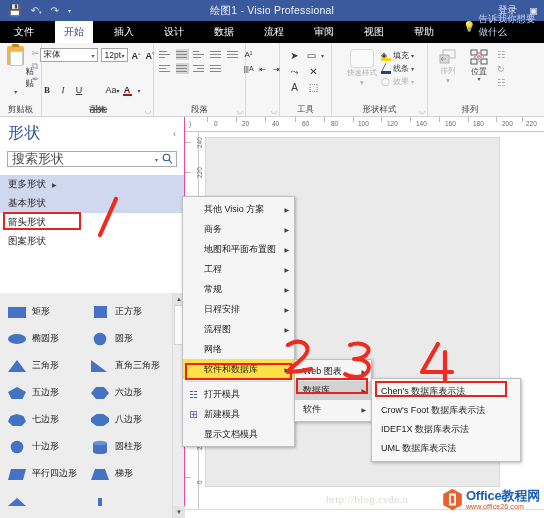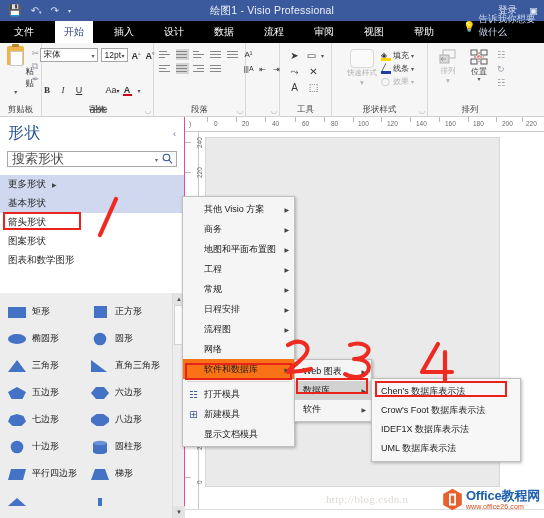--- a/index.html
+++ b/index.html
@@ -223,21 +223,21 @@
     background: #f5f5f5; border: 1px solid #c0c0c0;
     box-shadow: 1px 1px 3px rgba(0,0,0,.28);
     padding: 2px 0 2px 0;
   }
   .ctx-item {
     height: 20px; display: flex; align-items: center;
     padding-left: 21px; padding-right: 6px;
     font-size: 9px; color: #1b1b1b; position: relative;
   }
   .ctx-item .carr { position: absolute; right: 5px; font-size: 6px; color: #444; }
-  .ctx-item.sel { background: #f97316; }
+  .ctx-item.sel { background: #fde047; }
   .ctx-item .cico {
     position: absolute; left: 3px; width: 15px; text-align: center;
     font-size: 10px; color: #3b5a9e;
   }
   .ctx-sep { height: 1px; background: #d6d6d6; margin: 2px 4px; }
 
   
   .submenu2 {
     position: absolute; left: 294px; top: 359px; width: 78px;
     background: #f5f5f5; border: 1px solid #c0c0c0;
@@ -548,23 +548,20 @@
         <span class="chev">▶</span>
       </div>
       <div class="sp-item hl boxed">
         <span>基本形状</span>
       </div>
       <div class="sp-item">
         <span>箭头形状</span>
       </div>
       <div class="sp-item">
         <span>图案形状</span>
-      </div>
-      <div class="sp-item">
-        <span>图表和数学图形</span>
       </div>
     </div>
 
     <div class="sp-grid">
       <div class="sh">
         <span class="sh-gfx">
             <svg width="20" height="14">
               <rect x="1" y="2" width="18" height="11" fill="#4472c4"></rect>
             </svg>
           </span>

